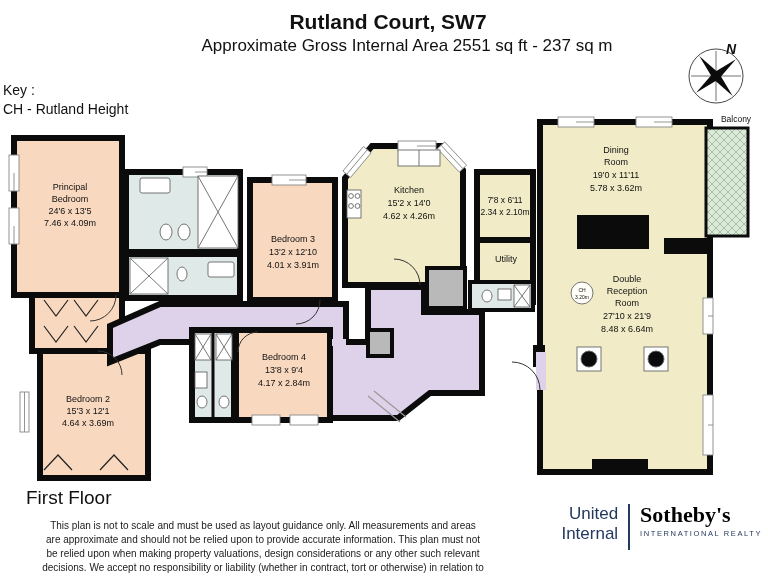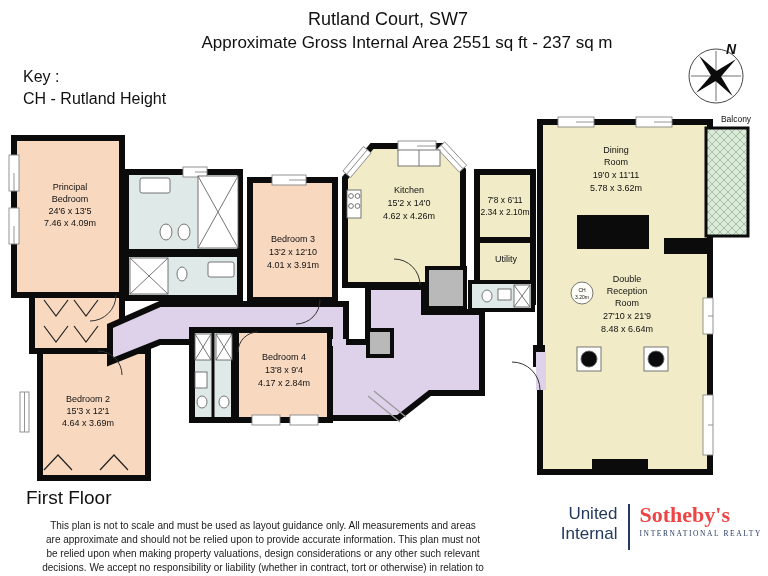--- a/index.html
+++ b/index.html
@@ -1,35 +1,35 @@
 <!DOCTYPE html>
 <html><head>
 <meta charset="utf-8">
 <style>
   html,body{margin:0;padding:0;background:#fff;}
   #page{position:relative;width:768px;height:576px;background:#fff;overflow:hidden;
         font-family:"Liberation Sans",sans-serif;color:#111;}
   .header{position:absolute;top:10px;left:0;width:768px;text-align:center;}
-  .title{font-size:18px;font-weight:normal;line-height:1.1;padding-left:8px;}
+  .title{font-size:21px;font-weight:bold;line-height:1.1;padding-left:8px;}
   .subtitle{font-size:17px;margin-top:3px;margin-left:46px;}
-  .key{position:absolute;left:3px;top:66px;font-size:16px;line-height:1.35;margin-left:20px;}
+  .key{position:absolute;left:3px;top:81px;font-size:14px;line-height:1.35;}
   svg text{font-family:"Liberation Sans",sans-serif;fill:#111;}
   .room-label{font-size:9px;}
   .room-label-sm{font-size:8.5px;}
   .tiny{font-size:5px;}
   .north{font-size:14px;font-weight:bold;font-style:italic;}
   .floor-label{position:absolute;left:2px;top:487px;font-size:19px;margin-left:24px;}
   .disclaimer{position:absolute;left:42px;top:519px;width:442px;font-size:10px;
               line-height:1.4;text-align:center;color:#1a1a1a;}
   .brand{position:absolute;right:6px;top:504px;display:flex;}
   .brand-region{text-align:right;font-size:17px;line-height:1.18;color:#24395e;}
   .brand-divider{width:2px;height:46px;background:#24395e;margin:0 10px;}
   .brand-name{font-family:"Liberation Serif",serif;font-size:22px;font-weight:bold;
-              color:#ef4444;line-height:1;}
-  .brand-tagline{font-size:7.5px;letter-spacing:1.6px;color:#24395e;margin-top:3px;font-family:Liberation Serif, serif;}
+              color:#000000;line-height:1;}
+  .brand-tagline{font-size:7.5px;letter-spacing:1.6px;color:#24395e;margin-top:3px;}
 </style>
 </head>
 <body>
 
 <div id="page">
 
   <div class="header">
     <div class="title">Rutland Court, SW7</div>
     <div class="subtitle">Approximate Gross Internal Area 2551 sq ft - 237 sq m</div>
   </div>

